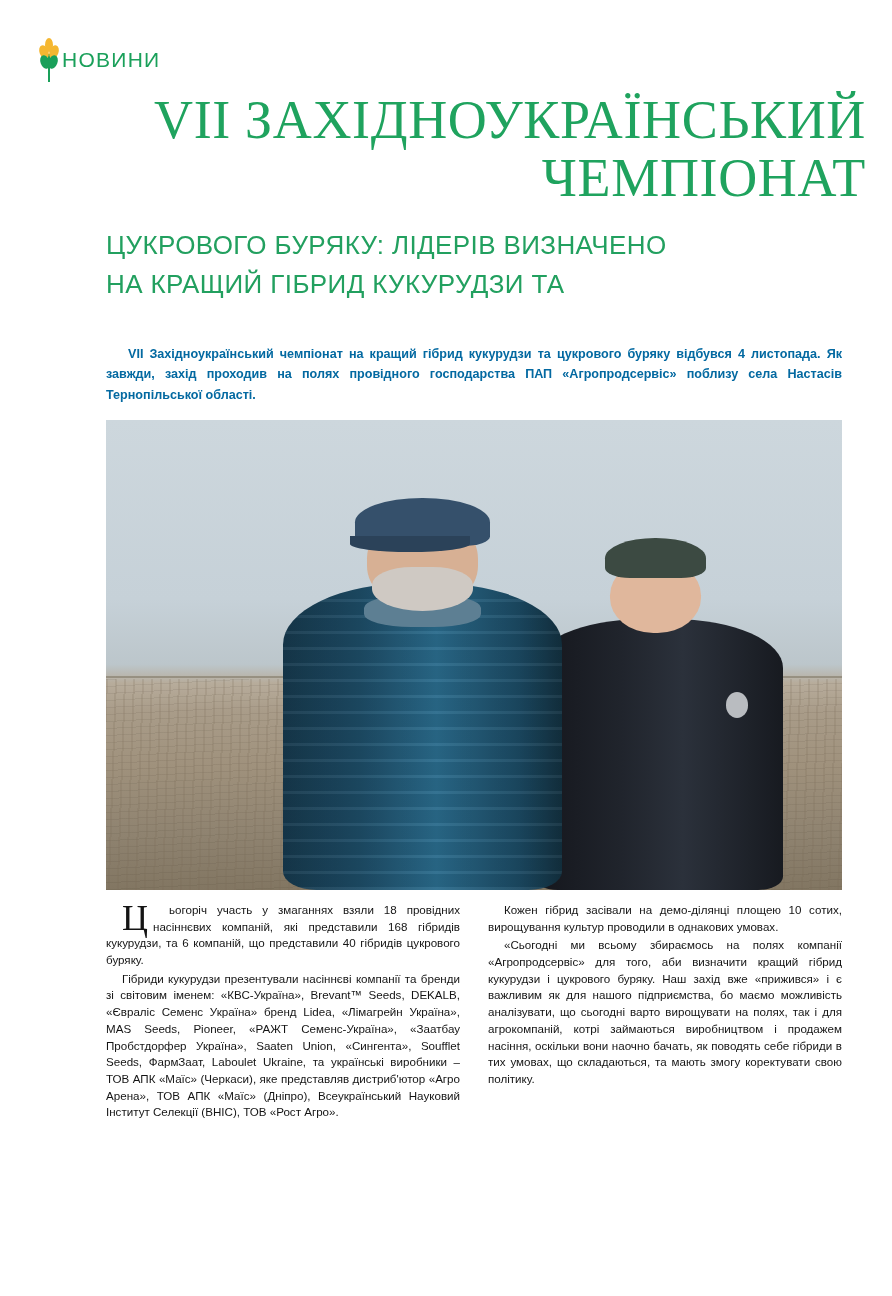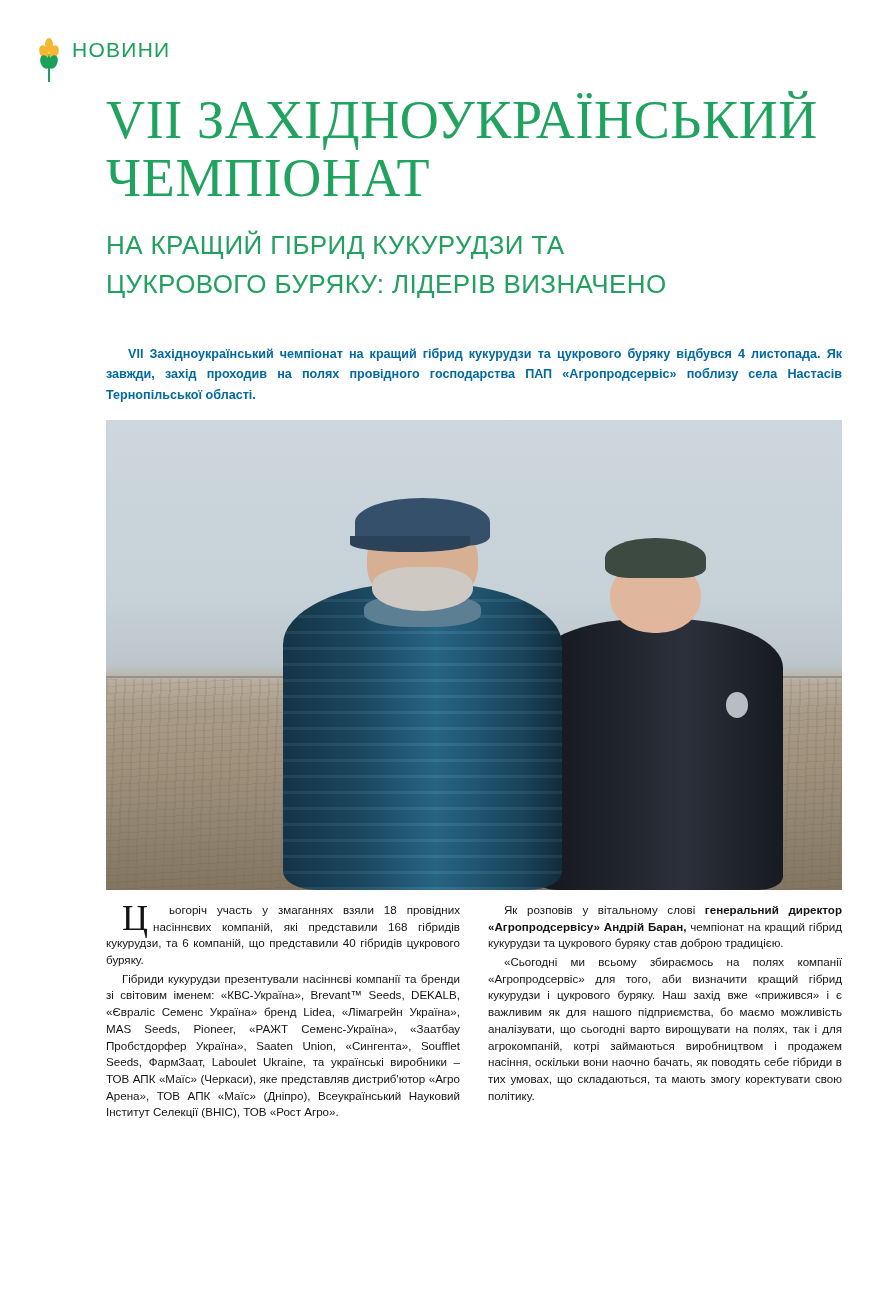--- a/index.html
+++ b/index.html
@@ -13,21 +13,22 @@
     position: relative;
     overflow: hidden;
   }
 
   
   .page-header {
     position: absolute;
     top: 38px;
     left: 36px;
     display: flex;
-    gap: 10px;
+    align-items: center;
+    gap: 0;
   }
   .wheat-icon { width: 26px; height: 44px; display: block; }
   .kicker-label {
     font-size: 21px;
     letter-spacing: 0.06em;
     color: #1aa05a;
     font-weight: 400;
   }
 
   
@@ -39,20 +40,21 @@
   }
   .title-main {
     font-family: "Liberation Serif", serif;
     font-size: 54px;
     line-height: 1.07;
     letter-spacing: 0.012em;
     color: #1fa35e;
     font-weight: 400;
     margin: 0;
     text-transform: uppercase;
+    text-align: right;
   }
   .title-sub {
     margin-top: 18px;
     font-size: 26px;
     line-height: 1.52;
     letter-spacing: 0.015em;
     color: #22a05f;
     font-weight: 400;
     text-transform: uppercase;
   }
@@ -215,22 +217,22 @@
       <ellipse cx="17" cy="24" rx="4.5" ry="7" fill="#1aa05a" transform="rotate(20 17 24)"></ellipse>
       <ellipse cx="13" cy="7" rx="4" ry="7" fill="#f5b731"></ellipse>
     </svg>
   </span>
   <span class="kicker-label">НОВИНИ</span>
 </div>
 
 <div class="title-block">
   <h1 class="title-main">VII ЗАХІДНОУКРАЇНСЬКИЙ ЧЕМПІОНАТ</h1>
   <div class="title-sub">
+    <div>ЦУКРОВОГО БУРЯКУ: ЛІДЕРІВ ВИЗНАЧЕНО</div>
     <div>НА КРАЩИЙ ГІБРИД КУКУРУДЗИ ТА</div>
-    <div>ЦУКРОВОГО БУРЯКУ: ЛІДЕРІВ ВИЗНАЧЕНО</div>
   </div>
 </div>
 
 <div class="lead"><span class="indent"></span><span>VII Західноукраїнський чемпіонат на кращий гібрид кукурудзи та цукрового буряку відбувся 4 листопада. Як завжди, захід проходив на полях провідного господарства ПАП «Агропродсервіс» поблизу села Настасів Тернопільської області.</span></div>
 
 <div class="photo-wrap">
   <div class="photo">
     <div class="horizon-line"></div>
     <div class="field-texture"></div>
 
@@ -255,21 +257,21 @@
 </div>
 
 <div class="columns">
 
   <div class="col">
     <p class="dropcap-para"><span class="dropcap">Ц</span><span>ьогоріч участь у змаганнях взяли 18 провідних насіннєвих компаній, які представили 168 гібридів кукурудзи, та 6 компаній, що представили 40 гібридів цукрового буряку.</span></p>
     <p><span>Гібриди кукурудзи презентували насіннєві компанії та бренди зі світовим іменем: «КВС-Україна», Brevant™ Seeds, DEKALB, «Євраліс Семенс Україна» бренд Lidea, «Лімагрейн Україна», MAS Seeds, Pioneer, «РАЖТ Семенс-Україна», «Заатбау Пробстдорфер Україна», Saaten Union, «Сингента», Soufflet Seeds, ФармЗаат, Laboulet Ukraine, та українські виробники – ТОВ АПК «Маїс» (Черкаси), яке представляв дистриб'ютор «Агро Арена», ТОВ АПК «Маїс» (Дніпро), Всеукраїнський Науковий Інститут Селекції (ВНІС), ТОВ «Рост Агро».</span></p>
   </div>
 
   <div class="col">
-    <p><span>Як розповів у вітальному слові </span><b>генеральний директор «Агропродсервісу» Андрій Баран,</b><span> чемпіонат на кращий гібрид кукурудзи та цукрового буряку став доброю традицією.</span></p>
+    <p><span>Кожен гібрид засівали на демо-ділянці площею 10 сотих, вирощування культур проводили в однакових умовах.</span></p>
     <p><span>«Сьогодні ми всьому збираємось на полях компанії «Агропродсервіс» для того, аби визначити кращий гібрид кукурудзи і цукрового буряку. Наш захід вже «прижився» і є важливим як для нашого підприємства, бо маємо можливість аналізувати, що сьогодні варто вирощувати на полях, так і для агрокомпаній, котрі займаються виробництвом і продажем насіння, оскільки вони наочно бачать, як поводять себе гібриди в тих умовах, що складаються, та мають змогу коректувати свою політику.</span></p>
   </div>
 
 </div>
 
 <div class="footer-bar">
   
   
 </div>
 

